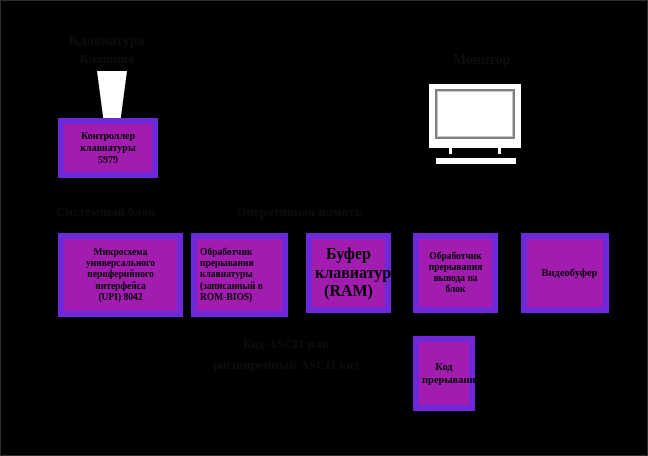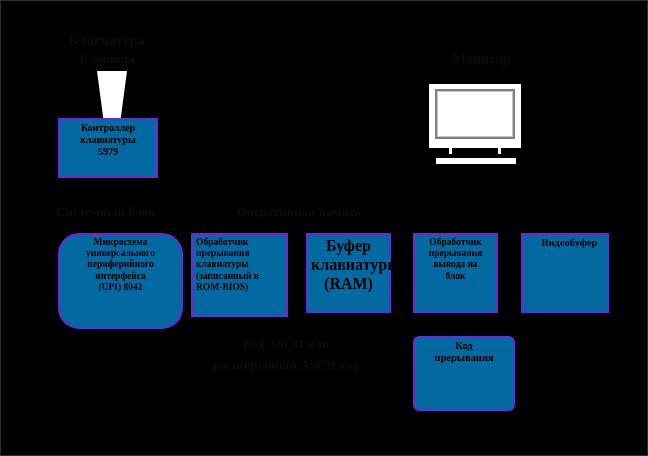--- a/index.html
+++ b/index.html
@@ -20,24 +20,25 @@
     font-family:"Liberation Serif", serif;
     font-weight:700;
     text-align:center;
     line-height:1.15;
     white-space:nowrap;
     user-select:none;
   }
   
   .box{
     position:absolute;
-    background:#0369a1;
-    border:2px solid #6d28d9;
+    background:#a21caf;
+    border:6px solid #6d28d9;
     box-sizing:border-box;
     display:flex;
+    align-items:center;
     justify-content:center;
     text-align:center;
     color:#000000;
     font-family:"Liberation Serif", serif;
     font-weight:700;
     line-height:1.18;
     padding:2px 3px;
   }
   .box-text{display:block;width:100%;}
   
@@ -101,21 +102,21 @@
     </div>
   </div>
   <div class="monitor-neck" style="left:448px;top:147px;width:3px;height:6px;"></div>
   <div class="monitor-neck" style="left:497px;top:147px;width:3px;height:6px;"></div>
   <div class="monitor-base" style="left:435px;top:157px;width:80px;height:6px;"></div>
 
   <div class="dark-label" style="left:55px;top:204px;width:95px;font-size:13px;">Системный блок</div>
 
   <div class="dark-label" style="left:228px;top:204px;width:140px;font-size:13px;">Оперативная память</div>
 
-  <div class="box" style="left:57px;top:232px;width:125px;height:96px;font-size:9.5px;border-radius:21px;">
+  <div class="box" style="left:57px;top:232px;width:125px;height:84px;font-size:9.5px;">
     <span class="box-text">
       <span>Микросхема</span><br>
       <span>универсального</span><br>
       <span>периферийного</span><br>
       <span>интерфейса</span><br>
       <span>(UPI) 8042</span>
     </span>
   </div>
 
   <div class="box" style="left:190px;top:232px;width:97px;height:84px;font-size:9.5px;text-align:left;">
@@ -148,20 +149,20 @@
   <div class="box" style="left:520px;top:232px;width:88px;height:80px;font-size:10.5px;padding-left:12px;">
     <span class="box-text">
       <span>Видеобуфер</span>
     </span>
   </div>
 
   <div class="dark-label" style="left:195px;top:336px;width:180px;font-size:13px;">Код ASCII или</div>
 
   <div class="dark-label" style="left:185px;top:357px;width:200px;font-size:13px;">расширенный ASCII код</div>
 
-  <div class="box" style="left:412px;top:335px;width:102px;height:75px;font-size:10.5px;border-radius:6px;">
+  <div class="box" style="left:412px;top:335px;width:62px;height:75px;font-size:10.5px;">
     <span class="box-text">
       <span>Код</span><br>
       <span>прерывания</span>
     </span>
   </div>
 
 </div>
 
 </body></html>

